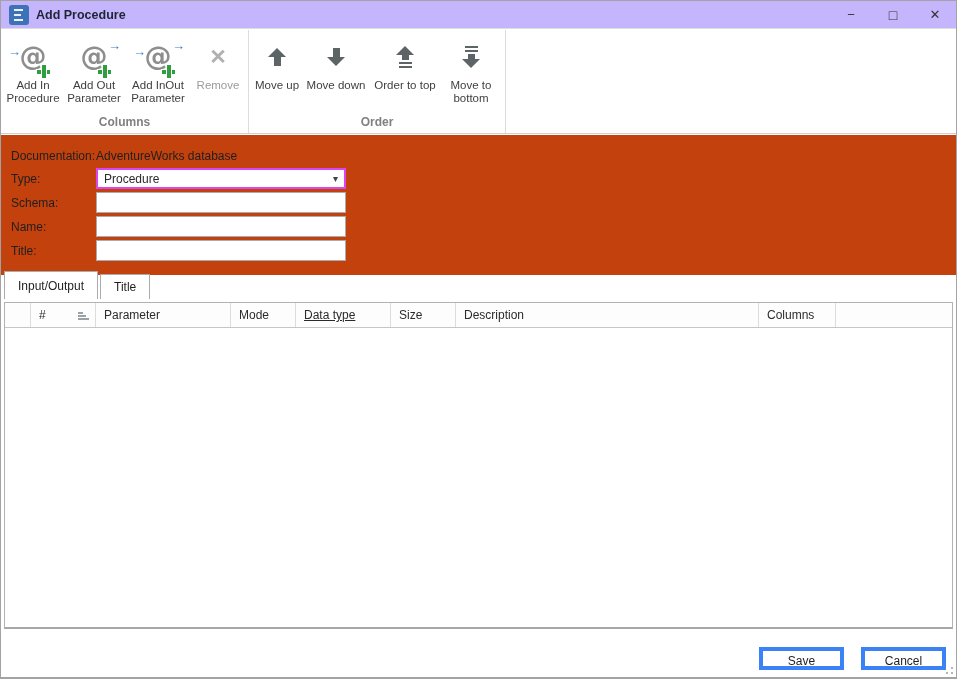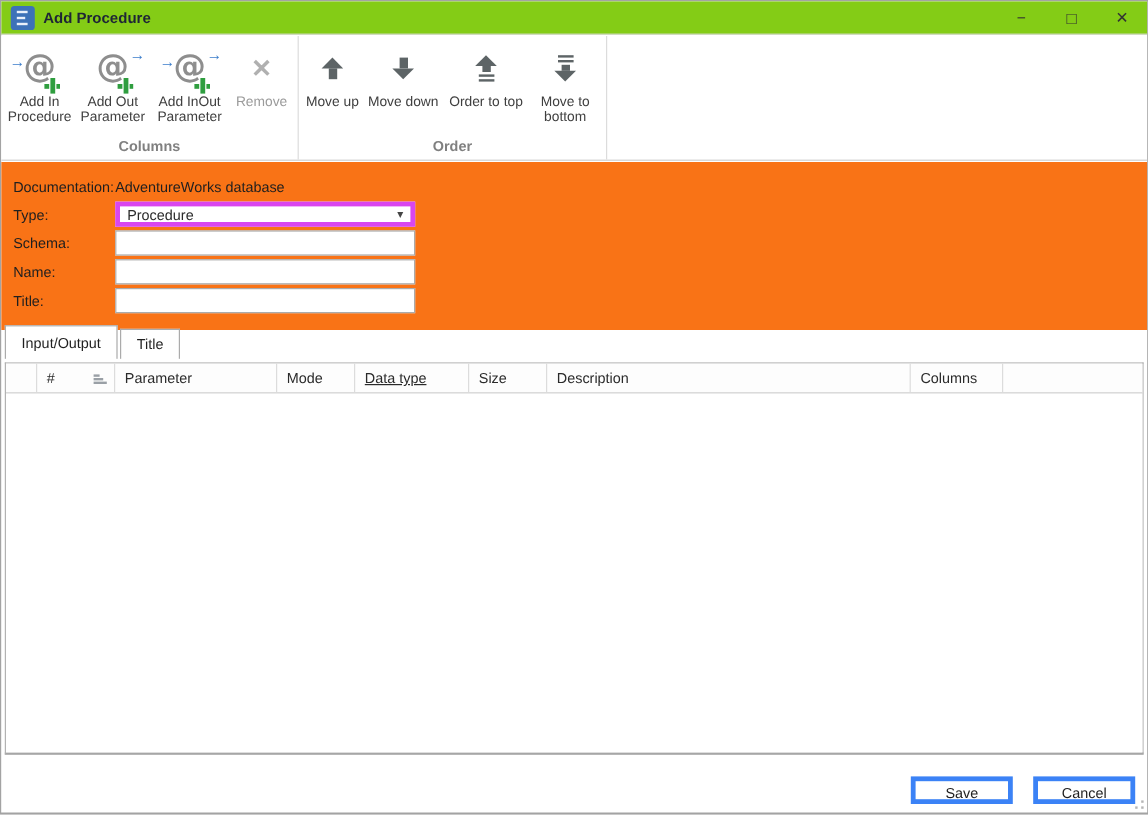--- a/index.html
+++ b/index.html
@@ -8,21 +8,21 @@
 
   .window {
     position: relative; width: 957px; height: 679px;
     background: #ffffff; border: 1px solid #a3a3a3; border-bottom-width: 2px;
     overflow: hidden;
   }
 
   
   .titlebar {
     position: absolute; top: 0; left: 0; right: 0; height: 28px;
-    display: flex; align-items: center; border-bottom: 1px solid #dcdcdc; background: #84cc16;
+    display: flex; align-items: center; border-bottom: 1px solid #dcdcdc; background: #c4b5fd;
   }
   .app-icon {
     width: 20px; height: 20px; margin-left: 8px; border-radius: 3px;
     background: #3d72b8; position: relative; flex: 0 0 auto;
   }
   .app-icon i { position: absolute; left: 5px; width: 9px; height: 2px; background: #e9f0fa; display:block; }
   .app-icon i:nth-child(1) { top: 4px; }
   .app-icon i:nth-child(2) { top: 9px; width: 7px; }
   .app-icon i:nth-child(3) { top: 14px; }
   .title-text { margin-left: 7px; font-weight: bold; font-size: 12.5px; color: #1e2536; }
@@ -75,26 +75,26 @@
   .big-arrow { display: flex; flex-direction: column; align-items: center; }
   .ba-head-up { width: 0; height: 0; border-left: 9px solid transparent; border-right: 9px solid transparent; border-bottom: 9px solid #5d6466; }
   .ba-head-down { width: 0; height: 0; border-left: 9px solid transparent; border-right: 9px solid transparent; border-top: 9px solid #5d6466; }
   .ba-stem { width: 7px; height: 9px; background: #5d6466; }
   .ba-bars { width: 13px; margin-top: 2px; }
   .ba-bars.above { margin-top: 0; margin-bottom: 2px; }
   .ba-bars i { display: block; height: 2px; background: #5d6466; margin-top: 2px; }
   .ba-bars i:first-child { margin-top: 0; }
 
   
-  .form-area { position: absolute; top: 134px; left: 0; right: 0; height: 140px; background: #f97316; }
+  .form-area { position: absolute; top: 134px; left: 0; right: 0; height: 140px; background: #c2410c; }
   .flabel { position: absolute; left: 10px; color: #1f1f1f; }
   .fvalue { position: absolute; left: 95px; color: #1f1f1f; }
   .combo {
     position: absolute; left: 95px; width: 250px; height: 21px;
-    border: 4px solid #d946ef; background: #fff; display: flex; align-items: center;
+    border: 2px solid #d946ef; background: #fff; display: flex; align-items: center;
     padding-left: 6px; cursor: default;
   }
   .combo .caret { margin-left: auto; margin-right: 6px; color: #444; font-size: 10px; }
   .tinput {
     position: absolute; left: 95px; width: 250px; height: 21px;
     border: 1px solid #ababab; background: #fff; padding: 0 5px;
     font-family: "Liberation Sans", sans-serif; font-size: 12px; outline: none;
   }
 
   

